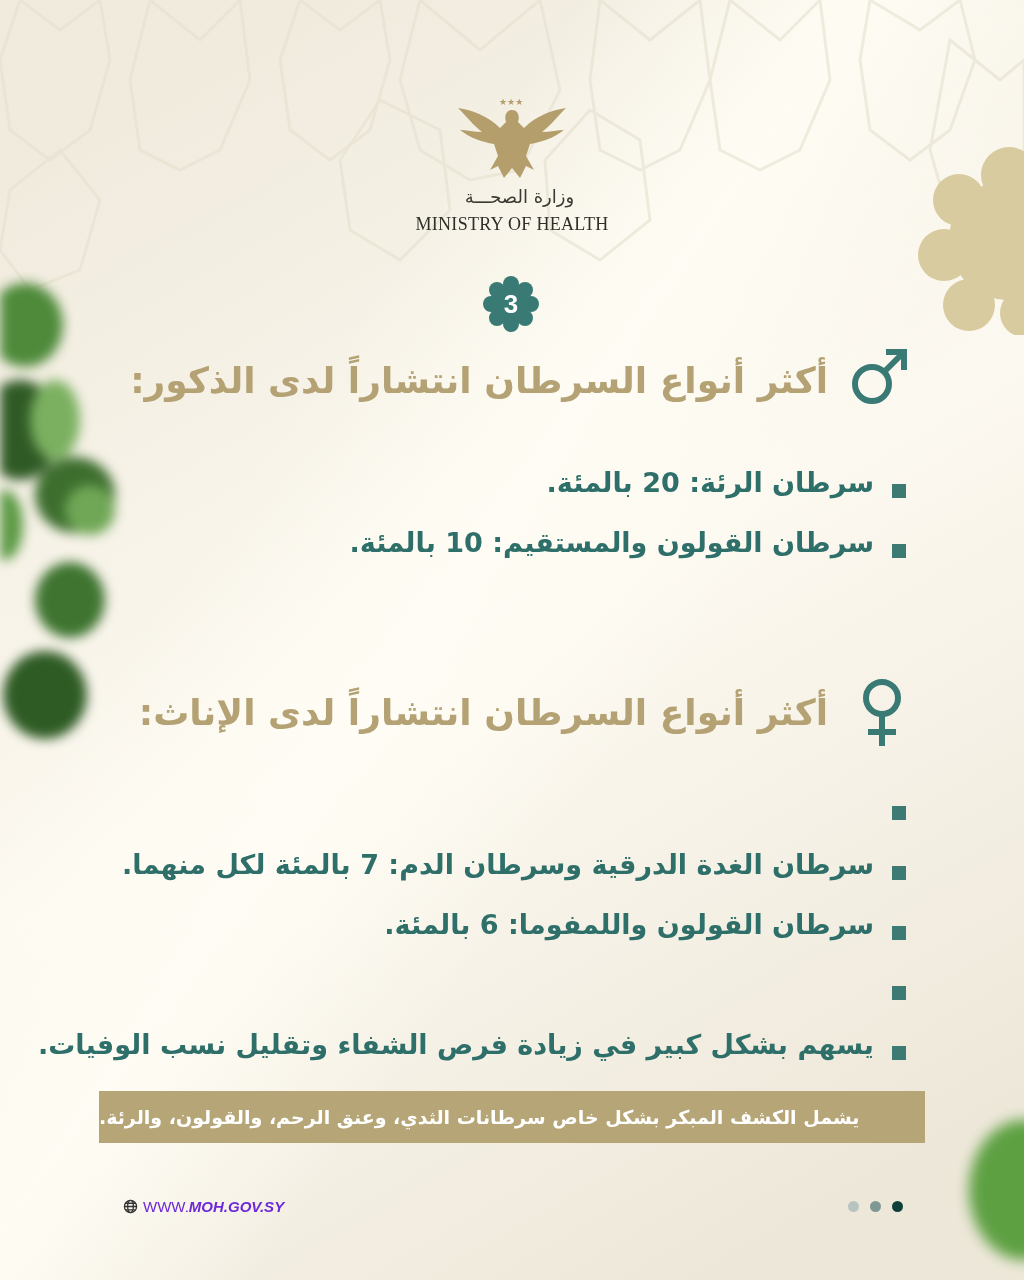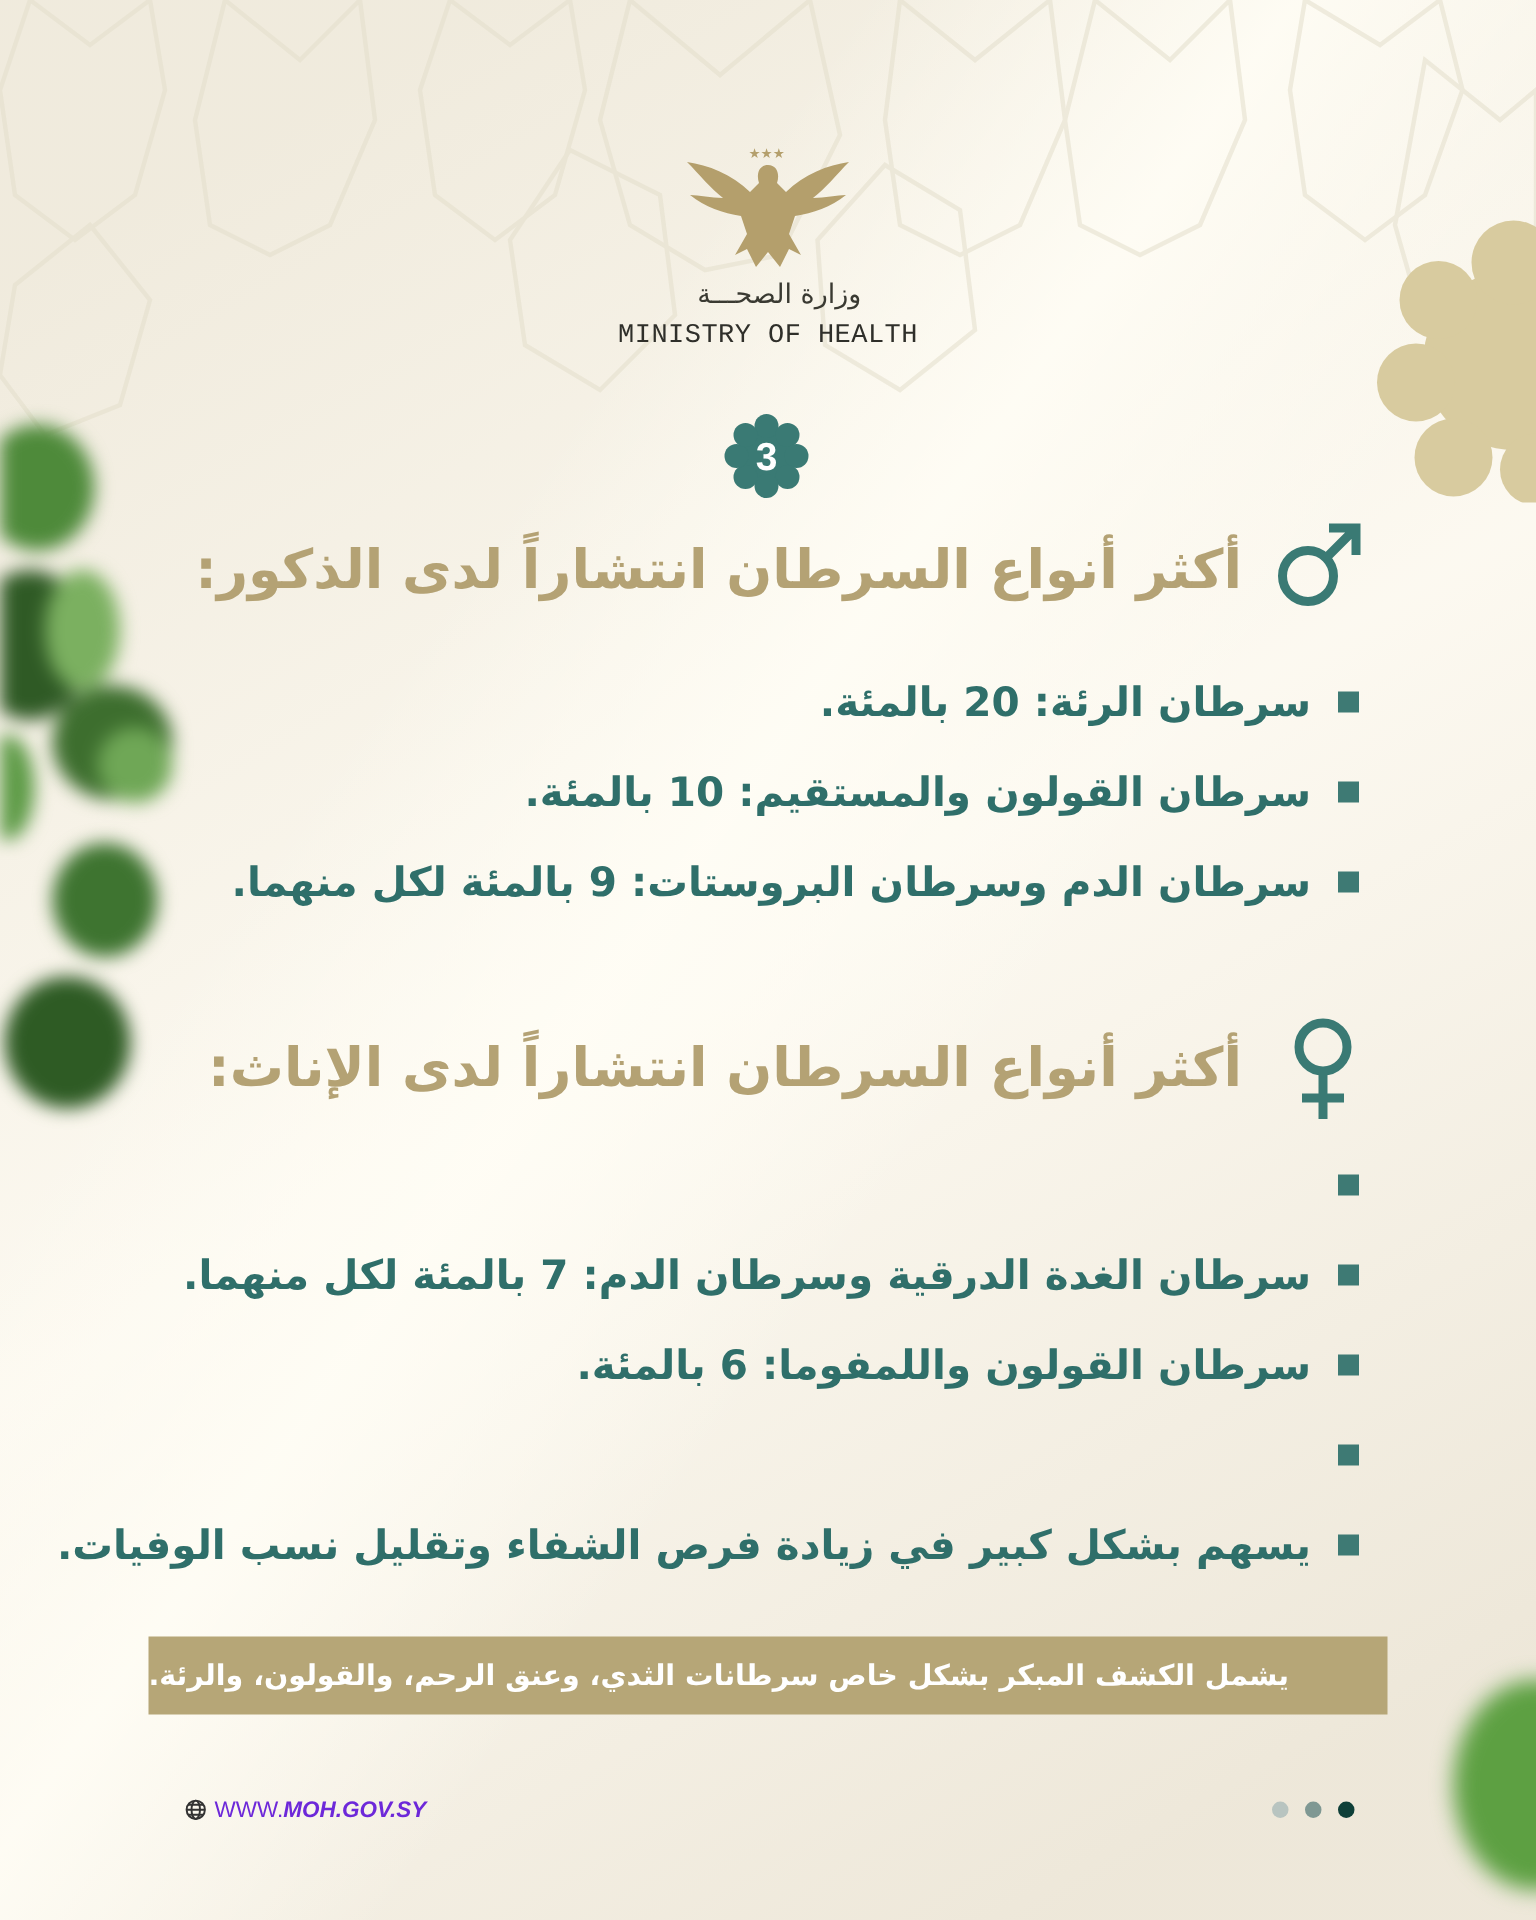--- a/index.html
+++ b/index.html
@@ -20,38 +20,38 @@
   .leaf-br { position: absolute; right: -30px; top: 1110px; width: 110px; height: 160px; filter: blur(7px); }
   .gold-flower { position: absolute; right: -40px; top: 145px; width: 150px; height: 190px; }
 
   .logo { position: absolute; left: 452px; top: 96px; width: 120px; height: 90px; }
   .ar-name {
     position: absolute; left: 0; right: 0; top: 186px; text-align: center;
     font-size: 18px; color: #3a3a32; font-family: "DejaVu Sans", sans-serif; margin-left: 15px;
   }
   .en-name {
     position: absolute; left: 0; right: 0; top: 214px; text-align: center;
-    font-family: Liberation Mono, monospace; font-size: 18px; color: #2f2f2a; letter-spacing: 0.3px;
+    font-family: Liberation Serif, serif; font-size: 18px; color: #2f2f2a; letter-spacing: 0.3px;
   }
   .badge { position: absolute; left: 482px; top: 275px; width: 58px; height: 58px; }
   .badge-num {
     position: absolute; left: 482px; top: 275px; width: 58px; height: 58px;
     display: flex; align-items: center; justify-content: center;
     color: #fff; font-size: 26px; font-weight: bold; font-family: "Liberation Sans", sans-serif;
   }
 
   .heading {
     position: absolute; right: 110px; direction: rtl; text-align: left;
     font-size: 36px; font-weight: bold; color: #b4a274; white-space: nowrap;
   }
   .gender-icon { position: absolute; width: 64px; height: 64px; }
 
   .list { position: absolute; right: 118px; direction: rtl; margin: 0; padding: 0; list-style: none; }
   .list li {
-    display: flex; align-items: center; height: 60px;
+    display: flex; align-items: flex-end; height: 60px;
     font-size: 27px; font-weight: bold; color: #2f6f6a; white-space: nowrap;
   }
   .bullet { width: 14px; height: 14px; background: #3e7a74; margin-left: 18px; flex: none; }
 
   .banner {
     position: absolute; left: 99px; top: 1091px; width: 826px; height: 52px;
     background: #b6a677; display: flex; align-items: center; justify-content: flex-end;
     direction: rtl; padding-right: 0;
   }
   .banner span {
@@ -146,24 +146,20 @@
 
 <ul class="list" style="top:438px;">
   <li>
       <span class="bullet"></span>
       <span>سرطان الرئة: 20 بالمئة.</span>
     </li>
   <li>
       <span class="bullet"></span>
       <span>سرطان القولون والمستقيم: 10 بالمئة.</span>
     </li>
-  <li>
-      <span class="bullet"></span>
-      <span>سرطان الدم وسرطان البروستات: 9 بالمئة لكل منهما.</span>
-    </li>
 </ul>
 
 <svg class="gender-icon" style="left:854px; top:676px; width:56px; height:72px;" viewBox="0 0 56 72">
   <circle cx="28" cy="22" r="16" fill="none" stroke="#3a7a74" stroke-width="6"></circle>
   <path d="M28 38 L28 70 M14 56 L42 56" fill="none" stroke="#3a7a74" stroke-width="6"></path>
 </svg>
 <div class="heading" style="top:692px; right:196px;">أكثر أنواع السرطان انتشاراً لدى الإناث:</div>
 
 <ul class="list" style="top:760px;">
   <li>

